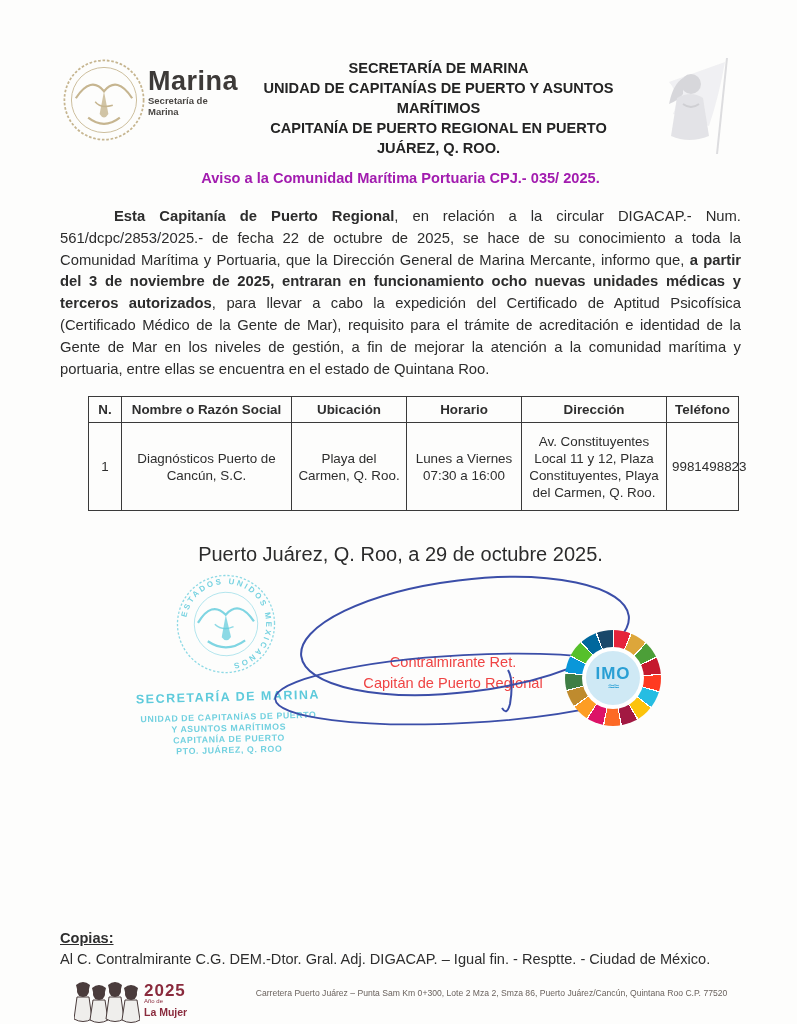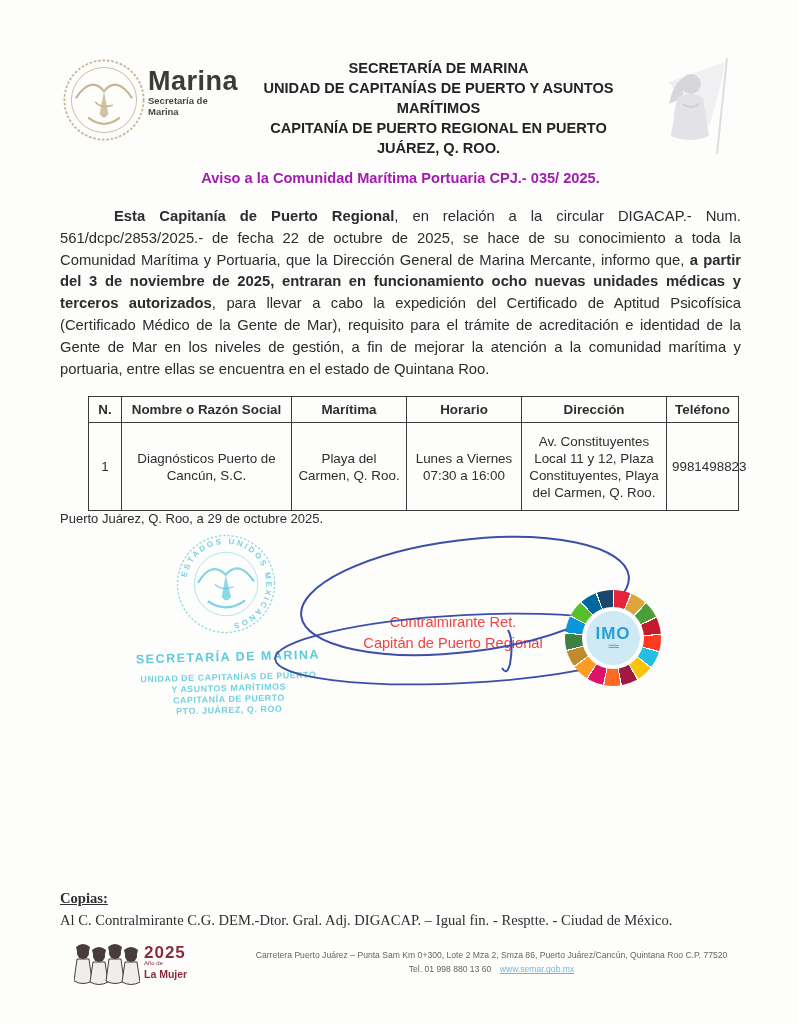--- a/index.html
+++ b/index.html
@@ -33,21 +33,21 @@
 
   
   table.doc { border-collapse:collapse; margin:16px 0 0 28px; width:650px; table-layout:fixed; }
   table.doc th, table.doc td { border:1.6px solid #3a3a3a; font-size:13.4px; padding:3px 5px; }
   table.doc th { font-weight:bold; text-align:center; height:26px; }
   table.doc td { text-align:center; vertical-align:middle; height:88px; line-height:17px; }
   .col-n{width:33px}.col-nom{width:170px}.col-ubi{width:115px}.col-hor{width:115px}.col-dir{width:145px}.col-tel{width:72px}
   td.dir { text-align:left; vertical-align:top; padding-top:4px;margin-left:23px; }
   td.tel { vertical-align:top; padding-top:18px; }
 
-  .dateline { text-align:left; font-size:13px; color:#2c2c2c; }
+  .dateline { text-align:center; font-size:20px; margin-top:32px; color:#2c2c2c; }
 
   
   .sig-zone { position:relative; height:212px; margin-top:2px; }
   .stamp { position:absolute; left:42px; top:0; width:250px; text-align:center;
            color:#43c2d6; transform:rotate(-1.5deg); }
   .stamp-eagle { opacity:.85; }
   .stamp .s1 { font-size:12.5px; font-weight:bold; letter-spacing:1.5px; margin-top:6px; opacity:.85; }
   .stamp .s2 { font-size:8.8px; font-weight:bold; letter-spacing:.6px; margin-top:8px; opacity:.75; line-height:11px; }
   .stamp .s3 { font-size:8.8px; font-weight:bold; letter-spacing:.6px; opacity:.75; line-height:11px; }
 
@@ -66,21 +66,21 @@
   }
   .imo .ring { position:absolute; left:50%; top:50%; width:62px; height:62px; border-radius:50%;
                background:#fff; transform:translate(-50%,-50%); }
   .imo .core { position:absolute; left:50%; top:50%; width:54px; height:54px; border-radius:50%;
                background:#cfe9f5; transform:translate(-50%,-50%);
                display:flex; flex-direction:column; align-items:center; justify-content:center; }
   .imo .core .t { font-size:17px; font-weight:bold; color:#2a9fd4; letter-spacing:1px; line-height:16px; }
   .imo .core .w { font-size:11px; color:#2a9fd4; line-height:8px; letter-spacing:-1px; }
 
   
-  .copies { margin-top:150px;font-family:Liberation Serif, serif; }
+  .copies { margin-top:150px; }
   .copies .h { font-size:14.6px; font-weight:bold; text-decoration:underline; }
   .copies .l { font-size:14.6px; margin-top:5px; }
 
   
   .footer { display:flex; margin-top:14px; }
   .f-logo { display:flex; align-items:flex-start; width:168px; flex:0 0 auto; margin-left:14px; }
   .f-logo .txt { margin-left:4px; margin-top:4px; color:#8a2b3d; line-height:11px; }
   .f-logo .txt .y { font-size:17px; font-weight:bold; letter-spacing:1px; }
   .f-logo .txt .a { font-size:6px; }
   .f-logo .txt .m { font-size:10.5px; font-weight:bold; }
@@ -134,21 +134,21 @@
         <col class="col-nom">
         <col class="col-ubi">
         <col class="col-hor">
         <col class="col-dir">
         <col class="col-tel">
     </colgroup>
     <thead>
       <tr>
         <th>N.</th>
         <th>Nombre o Razón Social</th>
-        <th>Marítima</th>
+        <th>Ubicación</th>
         <th>Horario</th>
         <th>Dirección</th>
         <th>Teléfono</th>
       </tr>
     </thead>
     <tbody>
       <tr>
         <td>1</td>
         <td>Diagnósticos Puerto de Cancún, S.C.</td>
         <td>Playa del Carmen, Q. Roo.</td>
@@ -230,21 +230,17 @@
       </svg>
       <div class="txt">
         <div class="y">2025</div>
         <div class="a">Año de</div>
         <div class="m">La Mujer</div>
 
       </div>
     </div>
     <div class="f-right">
       <div class="f-addr">Carretera Puerto Juárez – Punta Sam Km 0+300, Lote 2 Mza 2, Smza 86, Puerto Juárez/Cancún, Quintana Roo C.P. 77520</div>
-      <div class="f-tel">
-        <span>Tel. 01 998 880 13 60</span>
-        <span class="f-url">www.semar.gob.mx</span>
-      </div>
 
     </div>
   </div>
 
 </div>
 
 </body></html>

